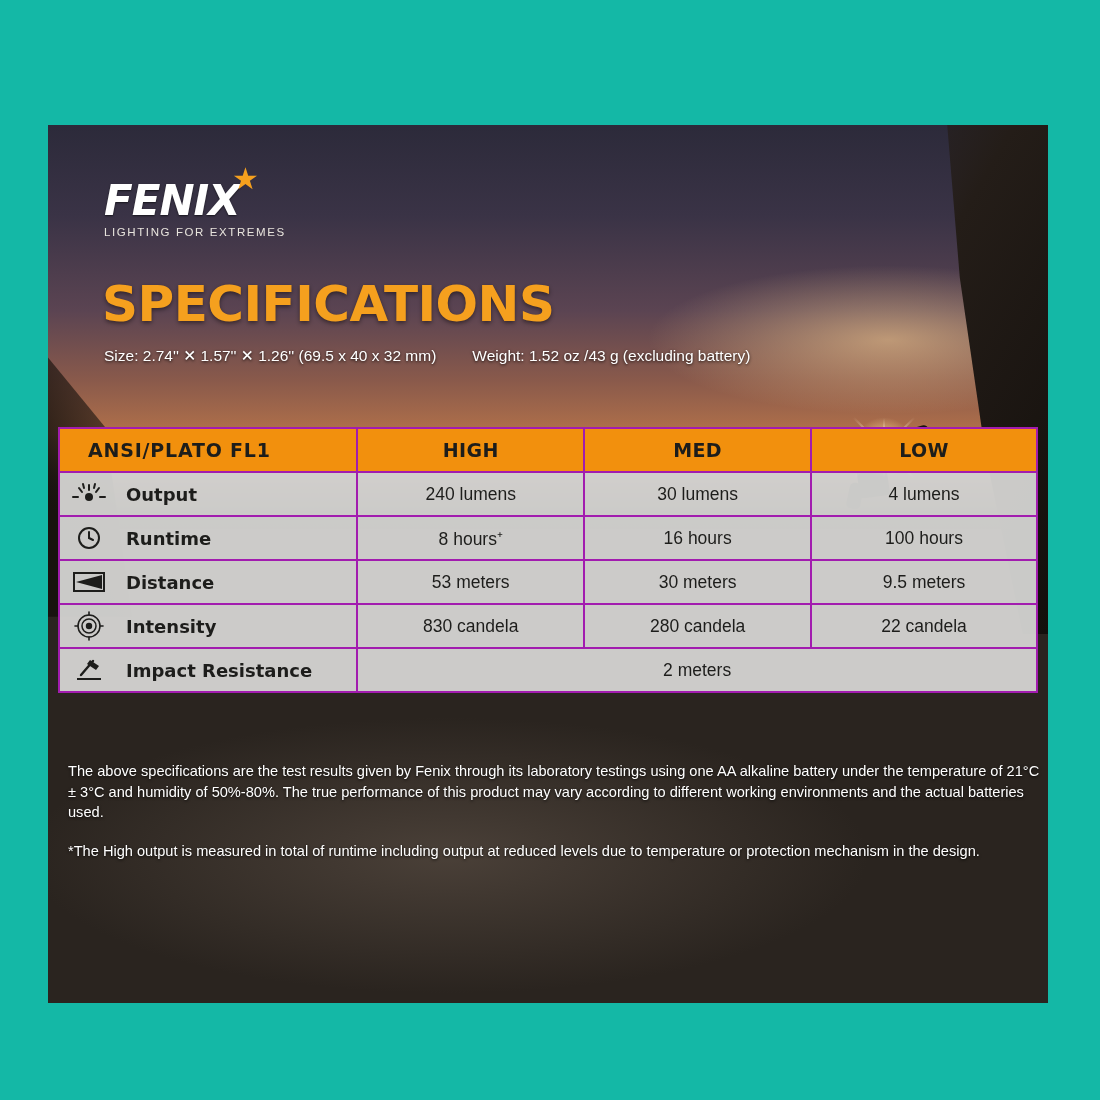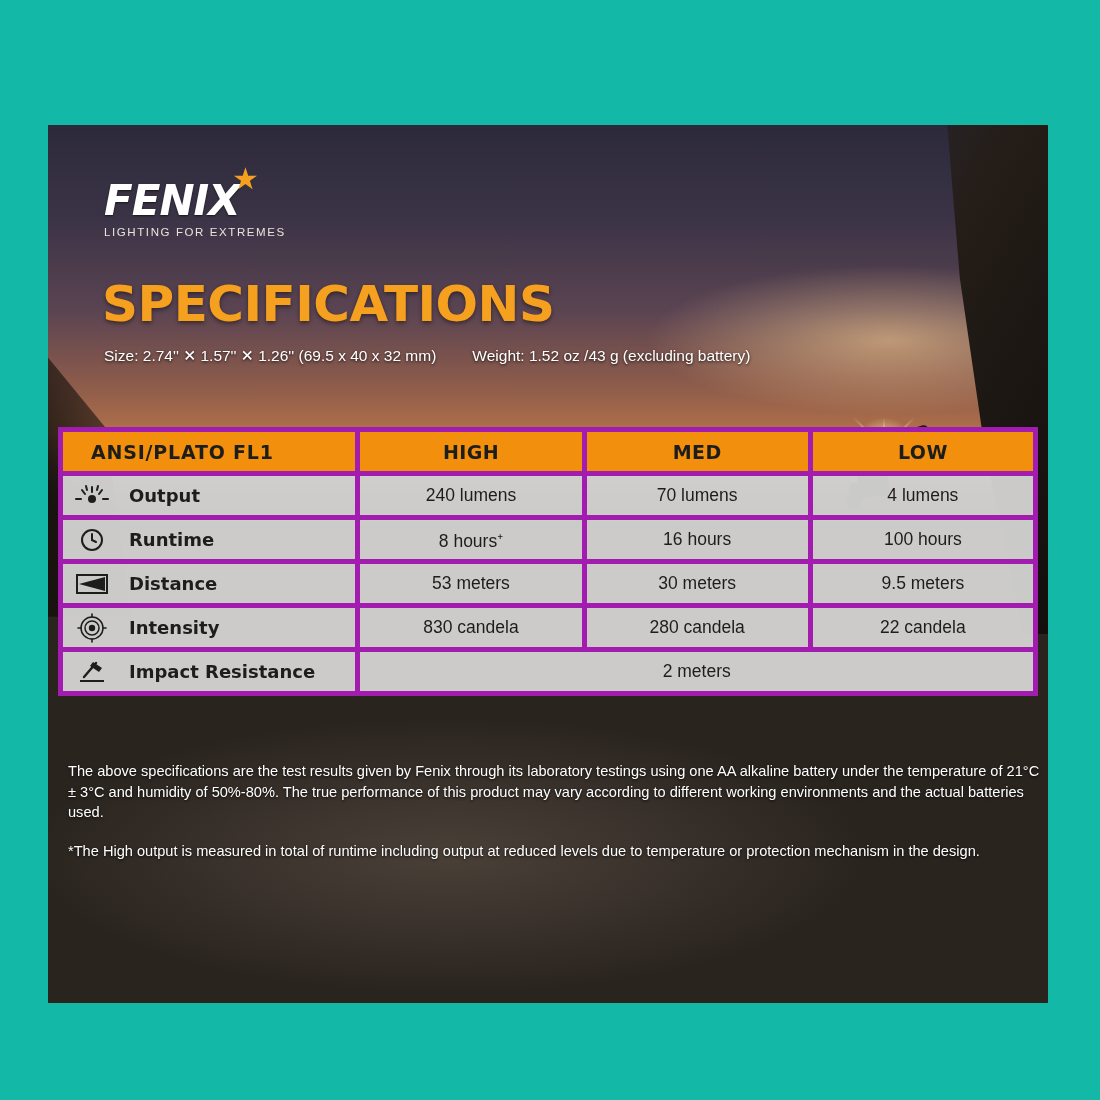--- a/index.html
+++ b/index.html
@@ -121,21 +121,21 @@
     position: absolute; left: 10px; top: 302px; width: 980px;
   }
   table.spec {
     width: 100%;
     border-collapse: collapse;
     font-size: 17px;
     color: #1d1d1b;
     table-layout: fixed;
   }
   table.spec th, table.spec td {
-    border: 5px solid #a21caf;
+    border: 2px solid #a21caf;
     height: 44px;
   }
   thead th {
     background: #f2900d;
     color: #1d1d1b;
     font-family: "DejaVu Sans", sans-serif;
     font-weight: bold;
     font-size: 19px;
     letter-spacing: 0.4px;
     height: 46px;
@@ -237,21 +237,21 @@
                       <line x1="28" y1="15" x2="33" y2="15"></line>
                       <line x1="12" y1="6" x2="11" y2="2"></line>
                       <line x1="22" y1="6" x2="23" y2="2"></line>
                     </g>
                   </svg>
                 </span>
                 <span>Output</span>
               </div>
             </td>
             <td class="val">240 lumens</td>
-            <td class="val">70 lumens</td>
+            <td class="val">30 lumens</td>
             <td class="val">4 lumens</td>
           </tr>
 
           <tr>
             <td class="label-cell">
               <div class="label-inner">
                 <span class="ic">
                   <svg width="26" height="26" viewBox="0 0 26 26">
                     <circle cx="13" cy="13" r="10" fill="none" stroke="#1d1d1b" stroke-width="2"></circle>
                     <line x1="13" y1="13" x2="13" y2="7" stroke="#1d1d1b" stroke-width="2" stroke-linecap="round"></line>

